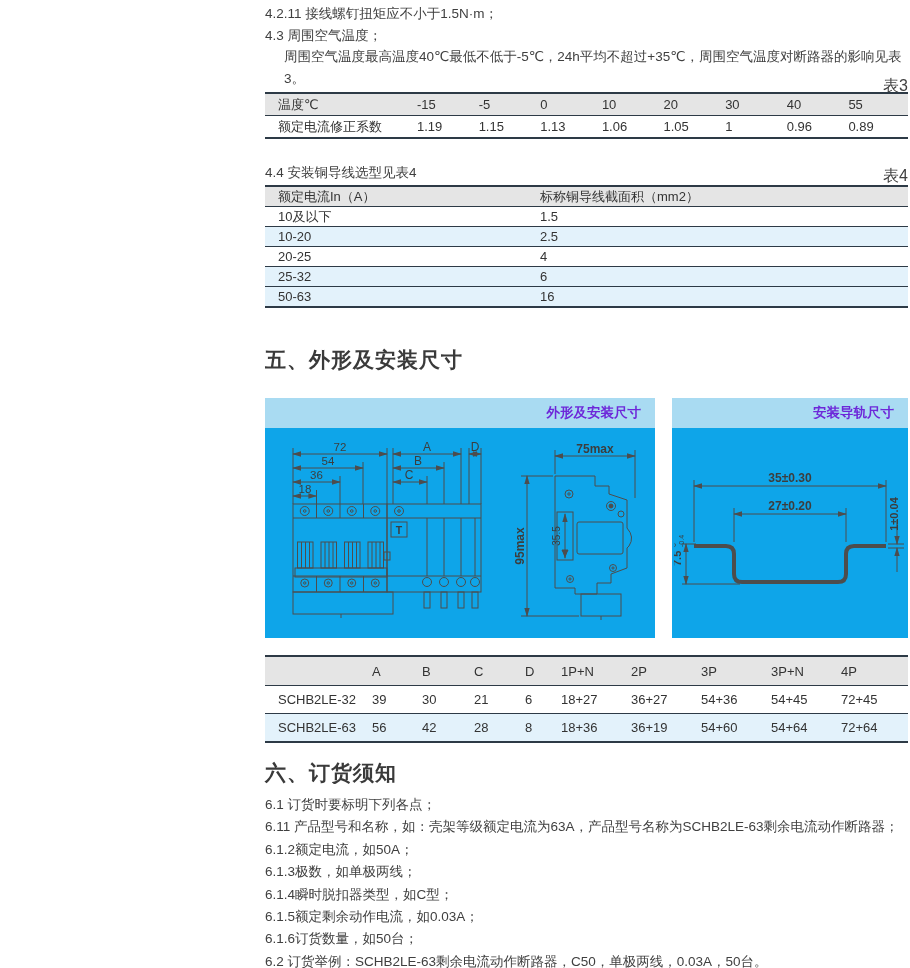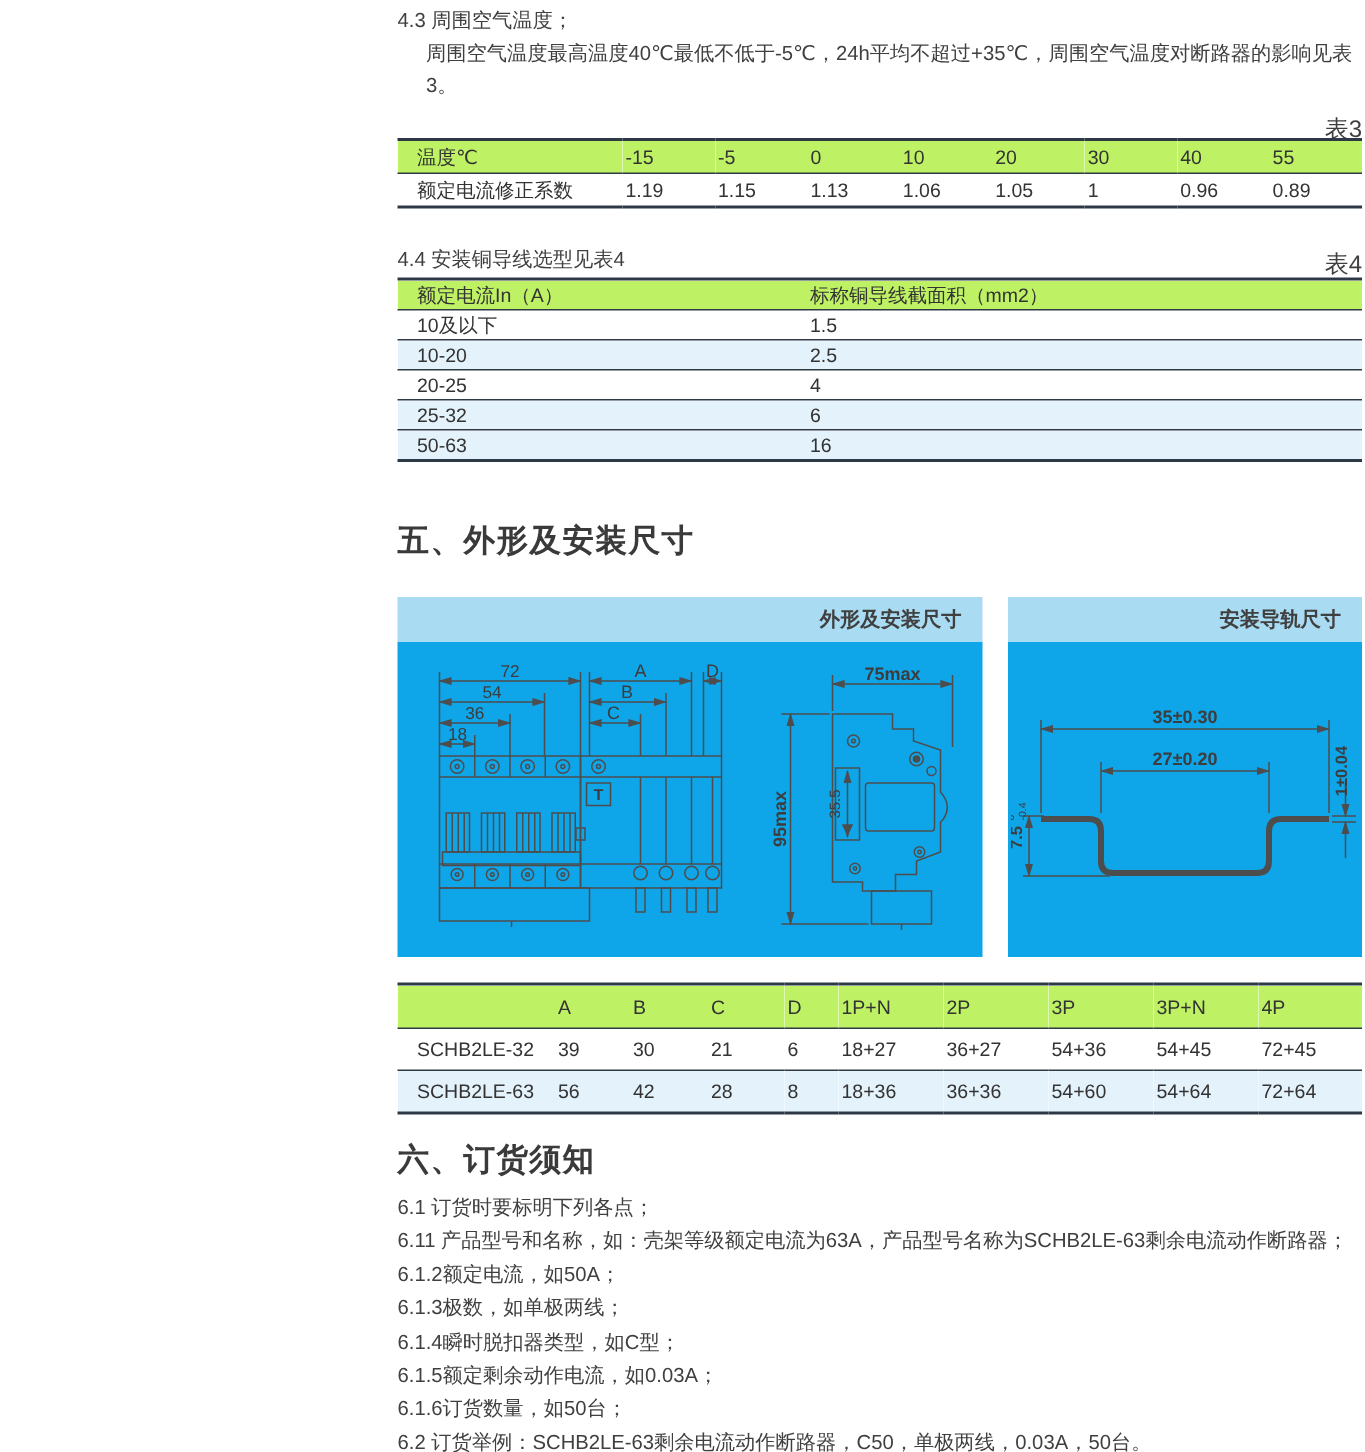--- a/index.html
+++ b/index.html
@@ -13,46 +13,47 @@
   .body-text{font-size:13.5px;line-height:21.5px;color:#3f3f3f;}
   .indent{padding-left:19px;}
   .tbl-label{font-size:16px;color:#3f3f3f;text-align:right;}
   .sec-head{font-size:21px;font-weight:bold;color:#3a3a3a;letter-spacing:1px;}
 
   table.tbl{border-collapse:collapse;width:643px;table-layout:fixed;
     border-top:2px solid #2d3a46;border-bottom:2px solid #2d3a46;}
   table.tbl td{font-size:13px;color:#333;padding:0 0 0 2px;vertical-align:middle;
     white-space:nowrap;overflow:hidden;border-top:1px solid #2d3a46;}
   table.tbl tr:first-child td{border-top:none;}
-  table.tbl tr.hrow td{background:#bef264;}
+  table.tbl tr.hrow td{background:#e5e5e5;}
   table.tbl tr.stripe td{background:#e3f2fb;}
   table.tbl td.lab{padding-left:13px;}
   table.t3 td{height:21px;}
   table.t4 td{height:19px;}
   table.td td{height:27px;}
   table.td tr.hrow td{height:28px;}
 
   .panel{position:absolute;top:398px;}
-  .panel-head{height:30px;line-height:30px;background:#a9dbf2;color:#404040;
+  .panel-head{height:30px;line-height:30px;background:#a9dbf2;color:#6d28d9;
     font-size:13.5px;font-weight:600;text-align:right;padding-right:14px;box-sizing:border-box;}
   .panel-body{position:relative;height:210px;background:#0ea5e9;}
   .p-left{left:265px;width:390px;}
   .p-right{left:672px;width:236px;}
 
   svg text{fill:#3d3d3d;font-family:"Liberation Sans","DejaVu Sans",sans-serif;}
   .dimnum{font-size:11.5px;}
   .dimletter{font-size:12px;}
   .dimbold{font-size:12px;font-weight:600;}
   .dimsmall{font-size:10px;}
   .dimtol{font-size:7px;}
 </style>
 </head>
 <body>
 
 <div class="abs col body-text" style="top:3px;">
+  <div>4.2.11 接线螺钉扭矩应不小于1.5N·m；</div>
   <div>4.3 周围空气温度；</div>
   <div class="indent">周围空气温度最高温度40℃最低不低于-5℃，24h平均不超过+35℃，周围空气温度对断路器的影响见表3。</div>
 </div>
 
 <div class="abs col tbl-label" style="top:76px;">表3</div>
 
 <table class="abs col tbl t3" style="top:92px;">
   <colgroup>
       <col style="width:150px">
       <col>
@@ -322,21 +323,21 @@
     <td>54+45</td>
     <td>72+45</td>
   </tr>
   <tr class="stripe">
     <td class="lab">SCHB2LE-63</td>
     <td>56</td>
     <td>42</td>
     <td>28</td>
     <td>8</td>
     <td>18+36</td>
-    <td>36+36</td>
+    <td>36+19</td>
     <td>54+60</td>
     <td>54+64</td>
     <td>72+64</td>
   </tr>
 </tbody>
   </table>
 
 <div class="abs col sec-head" style="top:759px;">六、订货须知</div>
 
 <div class="abs col body-text" style="top:794px;line-height:22.4px;">

